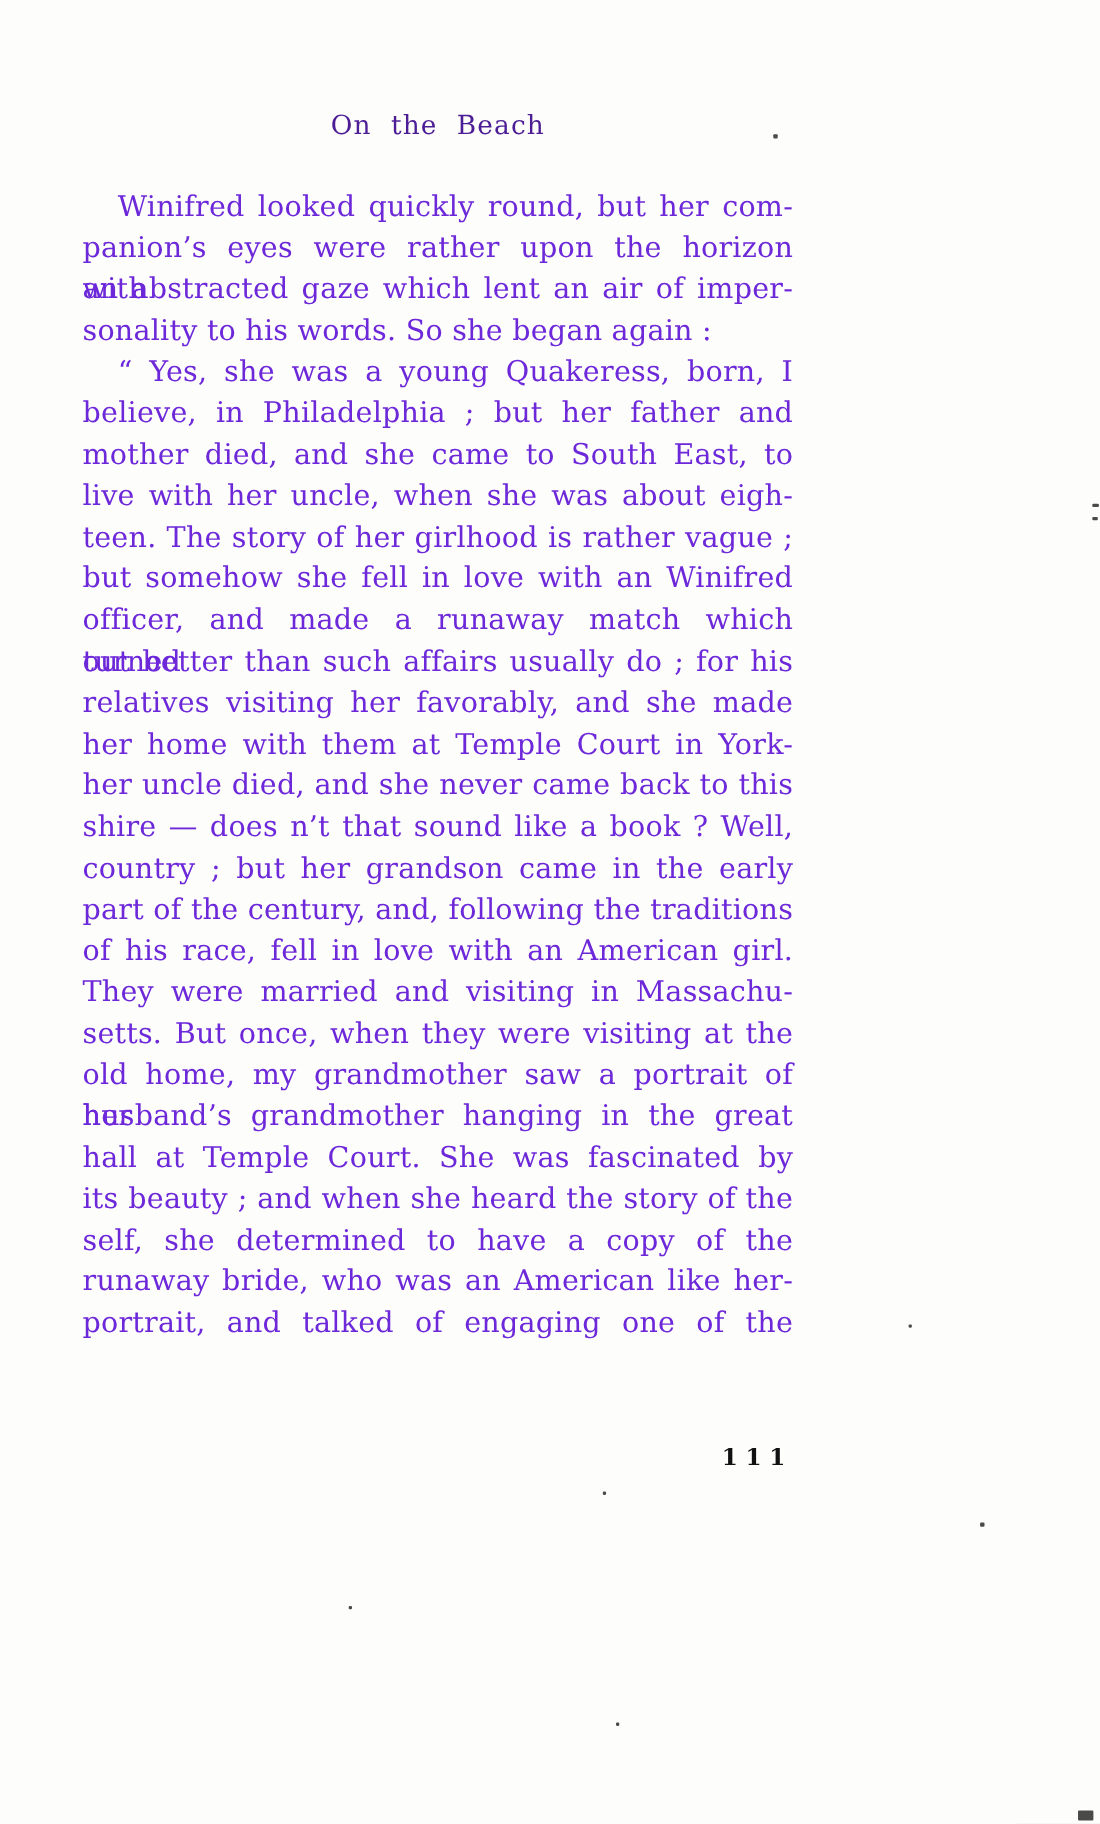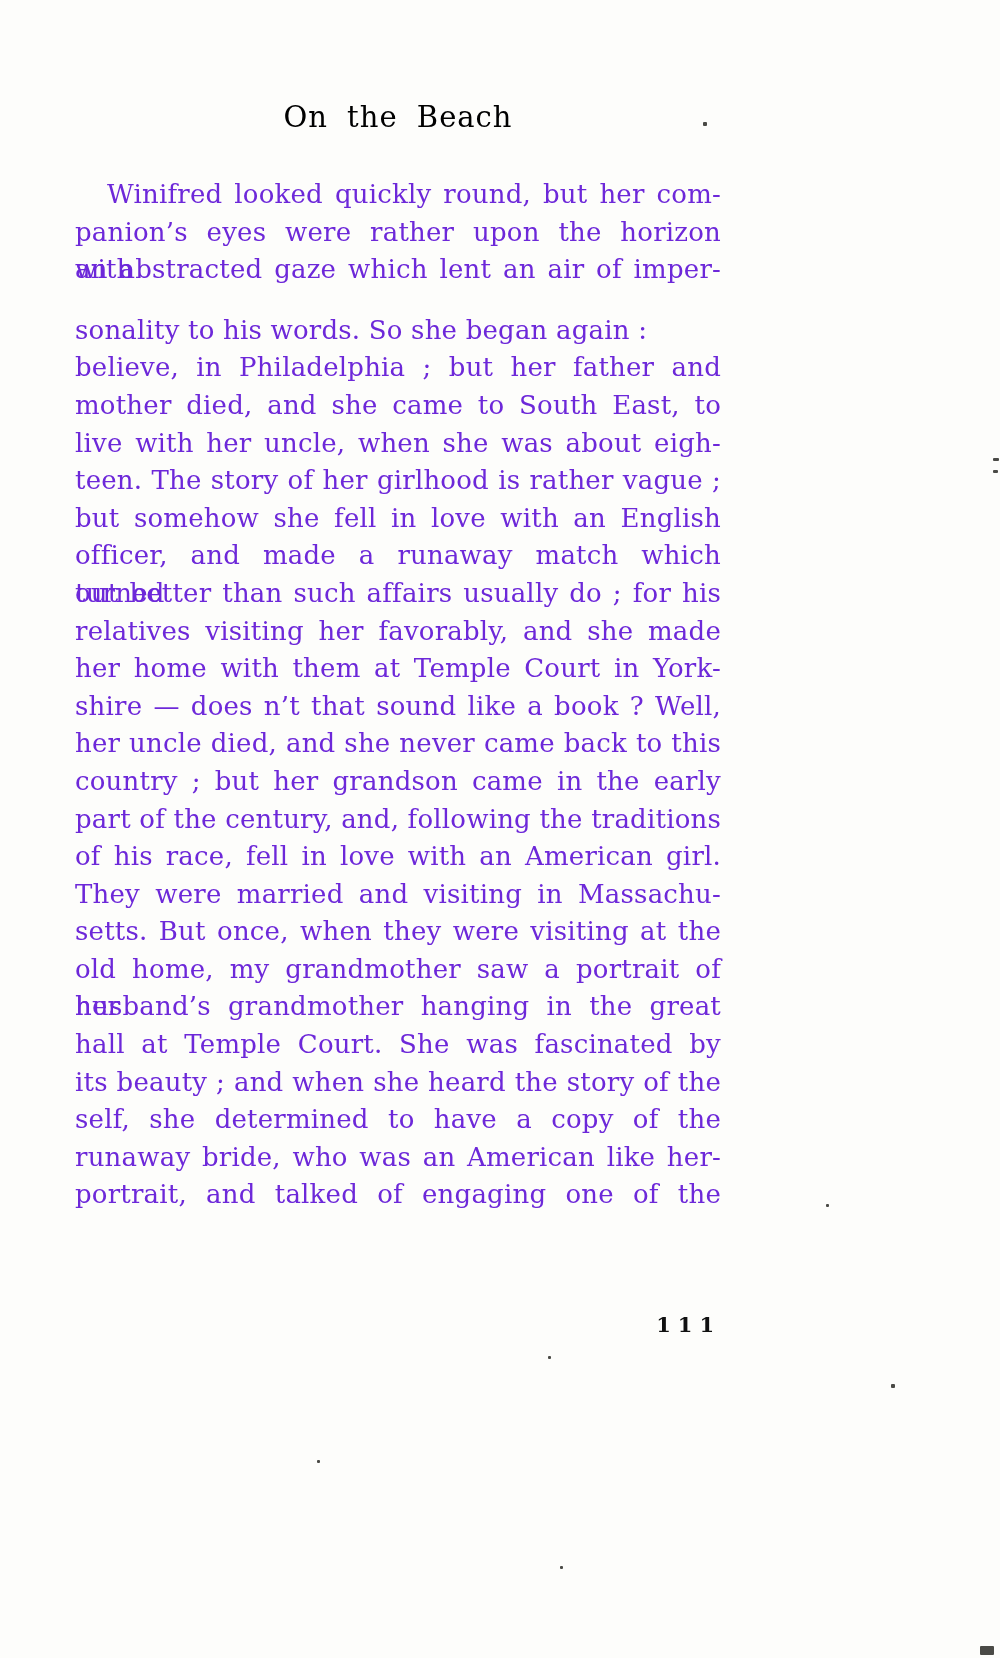--- a/index.html
+++ b/index.html
@@ -18,43 +18,43 @@
     overflow: hidden;
   }
   .text-column {
     position: absolute;
     left: 75px;
     top: 100px;
     width: 646px;
   }
   .chapter-title {
     text-align: center;
-    font-size: 29px;
+    font-size: 24px;
     letter-spacing: 1px;
     word-spacing: 9px;
     margin: 0 0 42px 0;
     font-weight: 400;
-    color: #000000;
+    color: #4c1d95;
   }
   .body-text {
     font-size: 26px;
     color: #6d28d9;
   }
   .line {
     line-height: 37.6px;
     height: 37.6px;
     white-space: nowrap;        
     white-space: normal;
     text-align: justify;
     text-align-last: justify;
     text-justify: inter-word;
     letter-spacing: 0.2px;
   }
   .line.indent { text-indent: 32px; }
-  .line.last   { text-align-last: left; margin-top: 23px; }
+  .line.last   { text-align-last: left; }
   .folio {
     position: absolute;
     left: 75px;
     top: 1312px;
     width: 646px;
     text-align: right;
     font-size: 21px;
     font-weight: 700;
     letter-spacing: 7px;
     color: #111;
@@ -69,31 +69,32 @@
 <body>
 
 <div class="page">
   <div class="text-column">
     <h1 class="chapter-title">On the Beach</h1>
     <div class="body-text">
         <div class="line indent">Winifred looked quickly round, but her com-</div>
         <div class="line">panion’s eyes were rather upon the horizon with</div>
         <div class="line">an abstracted gaze which lent an air of imper-</div>
         <div class="line last">sonality to his words.  So she began again :</div>
+        <div class="line indent">“ Yes, she was a young Quakeress, born, I</div>
         <div class="line">believe, in Philadelphia ; but her father and</div>
         <div class="line">mother died, and she came to South East, to</div>
         <div class="line">live with her uncle, when she was about eigh-</div>
         <div class="line">teen.  The story of her girlhood is rather vague ;</div>
-        <div class="line">but somehow she fell in love with an English</div>
+        <div class="line">but somehow she fell in love with an Winifred</div>
         <div class="line">officer, and made a runaway match which turned</div>
         <div class="line">out better than such affairs usually do ; for his</div>
         <div class="line">relatives visiting her favorably, and she made</div>
         <div class="line">her home with them at Temple Court in York-</div>
+        <div class="line">her uncle died, and she never came back to this</div>
         <div class="line">shire — does n’t that sound like a book ?  Well,</div>
-        <div class="line">her uncle died, and she never came back to this</div>
         <div class="line">country ; but her grandson came in the early</div>
         <div class="line">part of the century, and, following the traditions</div>
         <div class="line">of his race, fell in love with an American girl.</div>
         <div class="line">They were married and visiting in Massachu-</div>
         <div class="line">setts.  But once, when they were visiting at the</div>
         <div class="line">old home, my grandmother saw a portrait of her</div>
         <div class="line">husband’s grandmother hanging in the great</div>
         <div class="line">hall at Temple Court.  She was fascinated by</div>
         <div class="line">its beauty ; and when she heard the story of the</div>
         <div class="line">self, she determined to have a copy of the</div>

